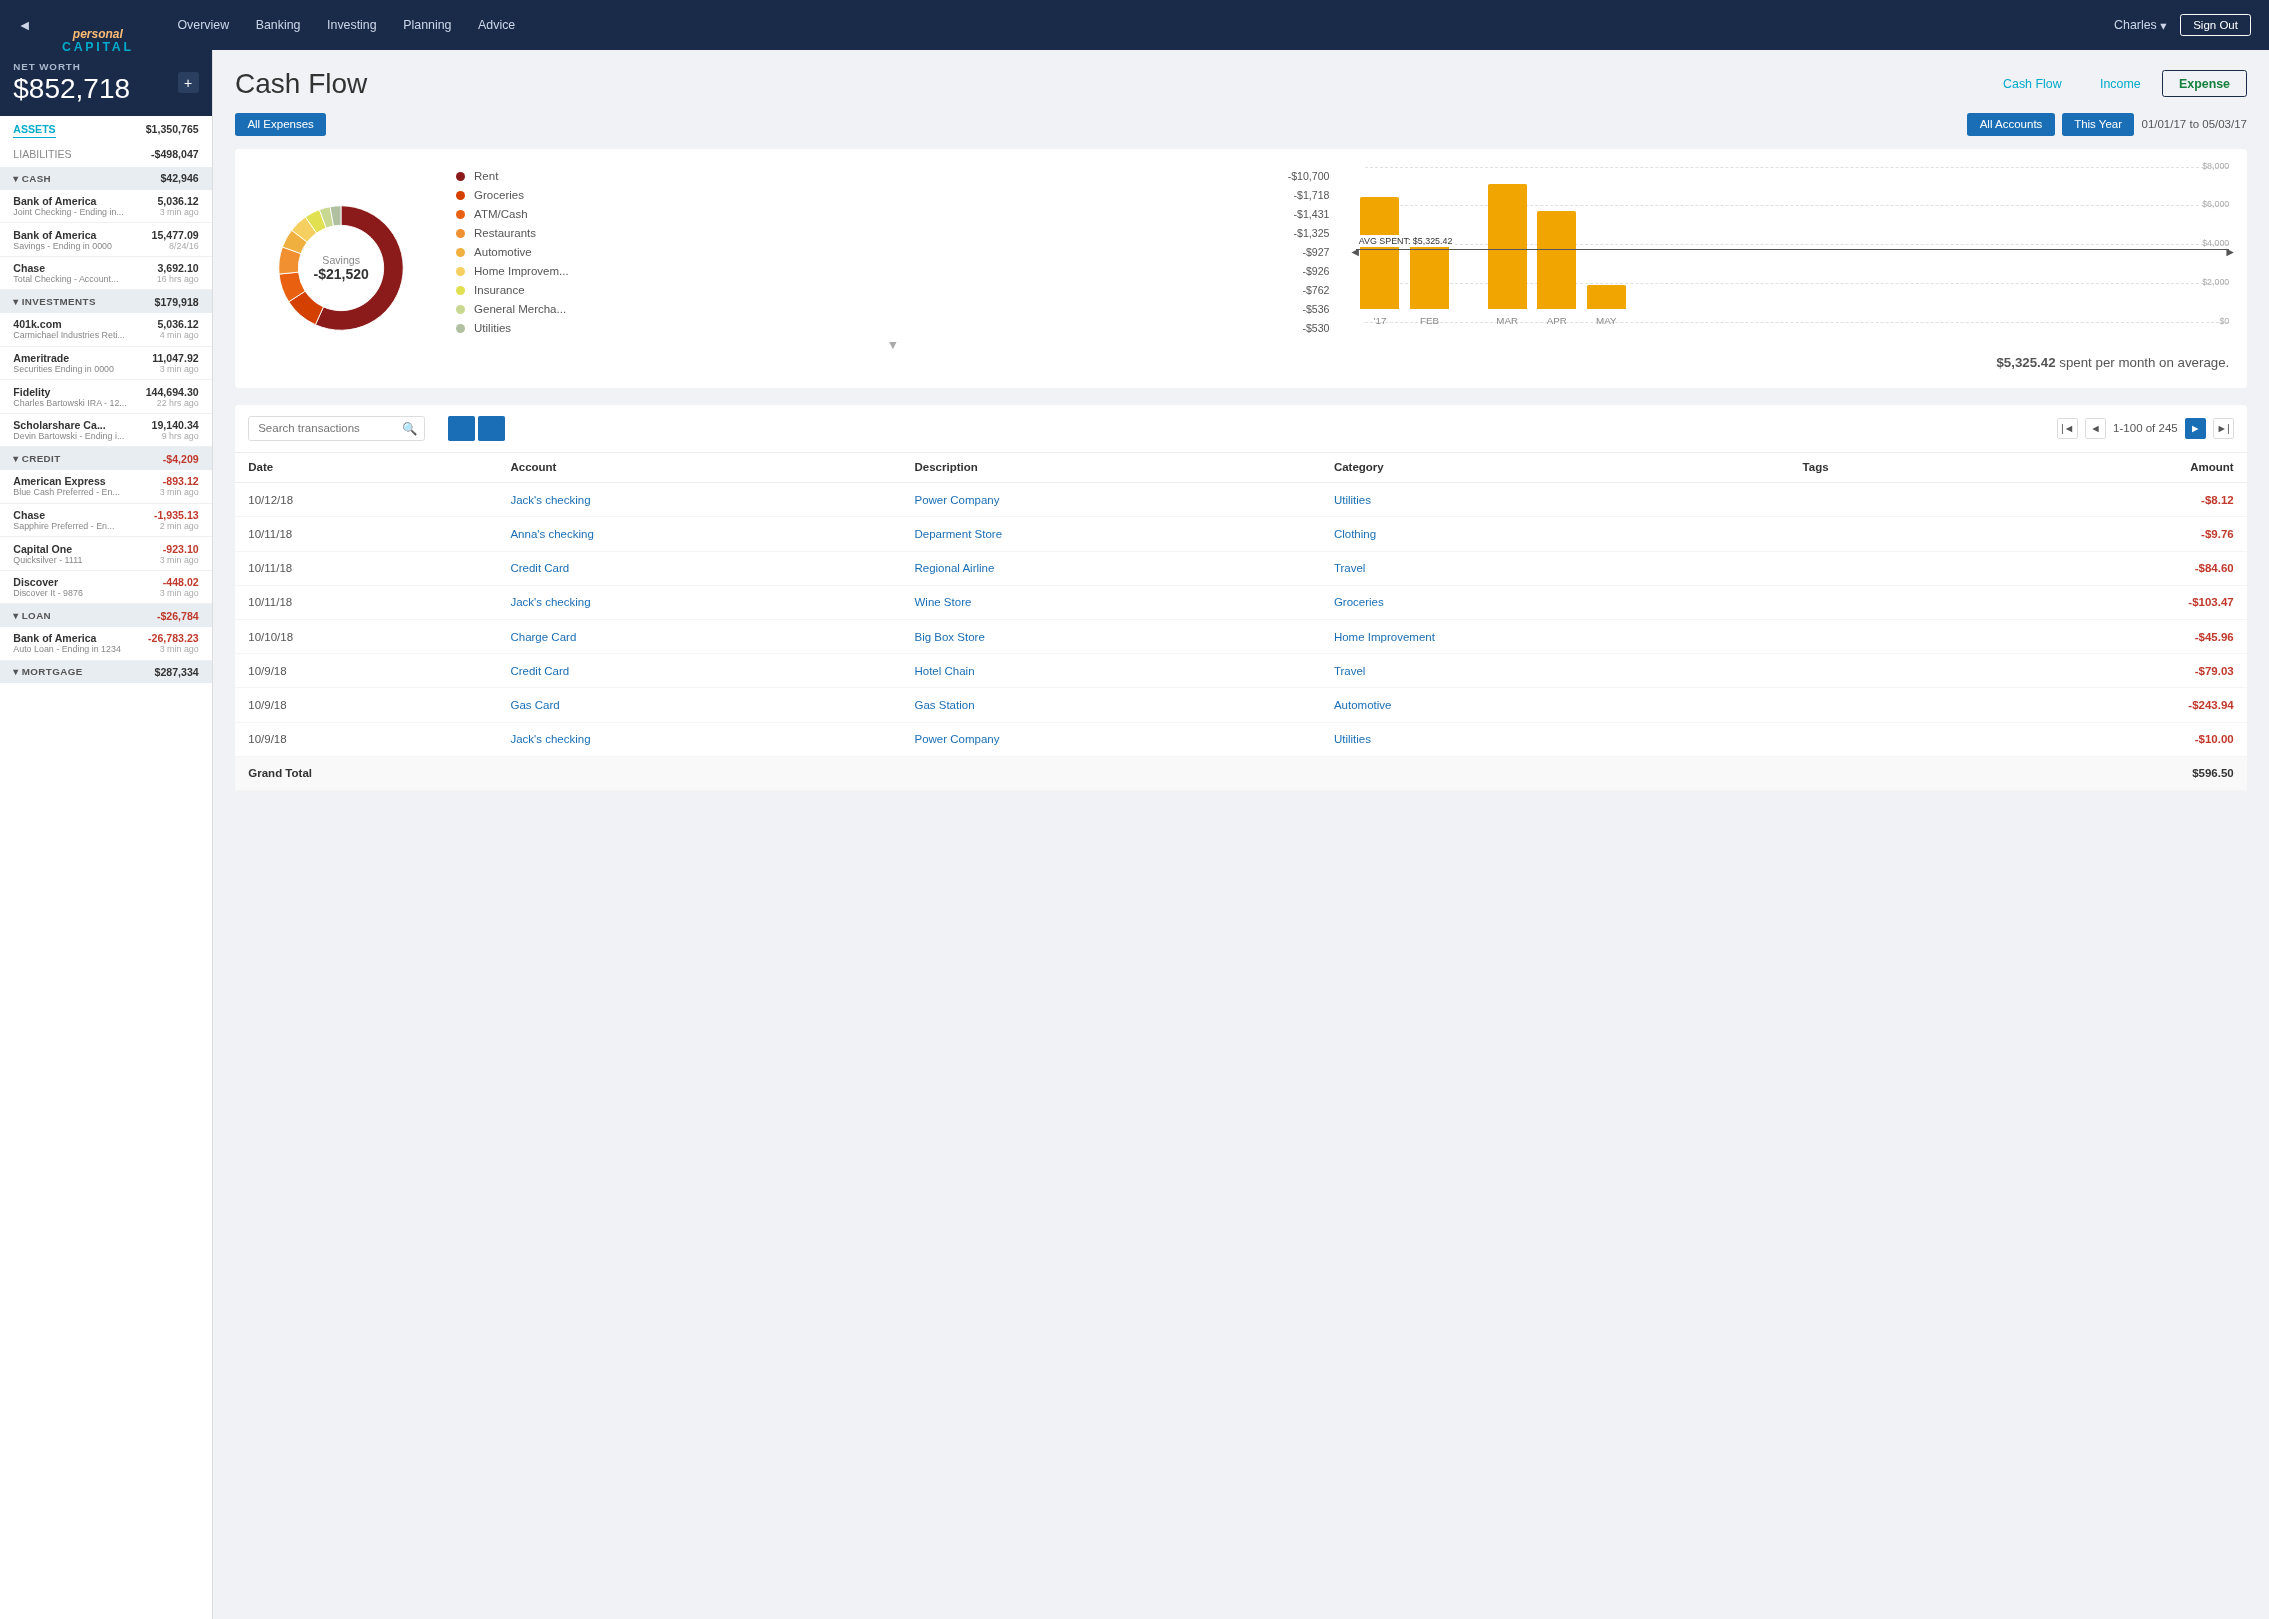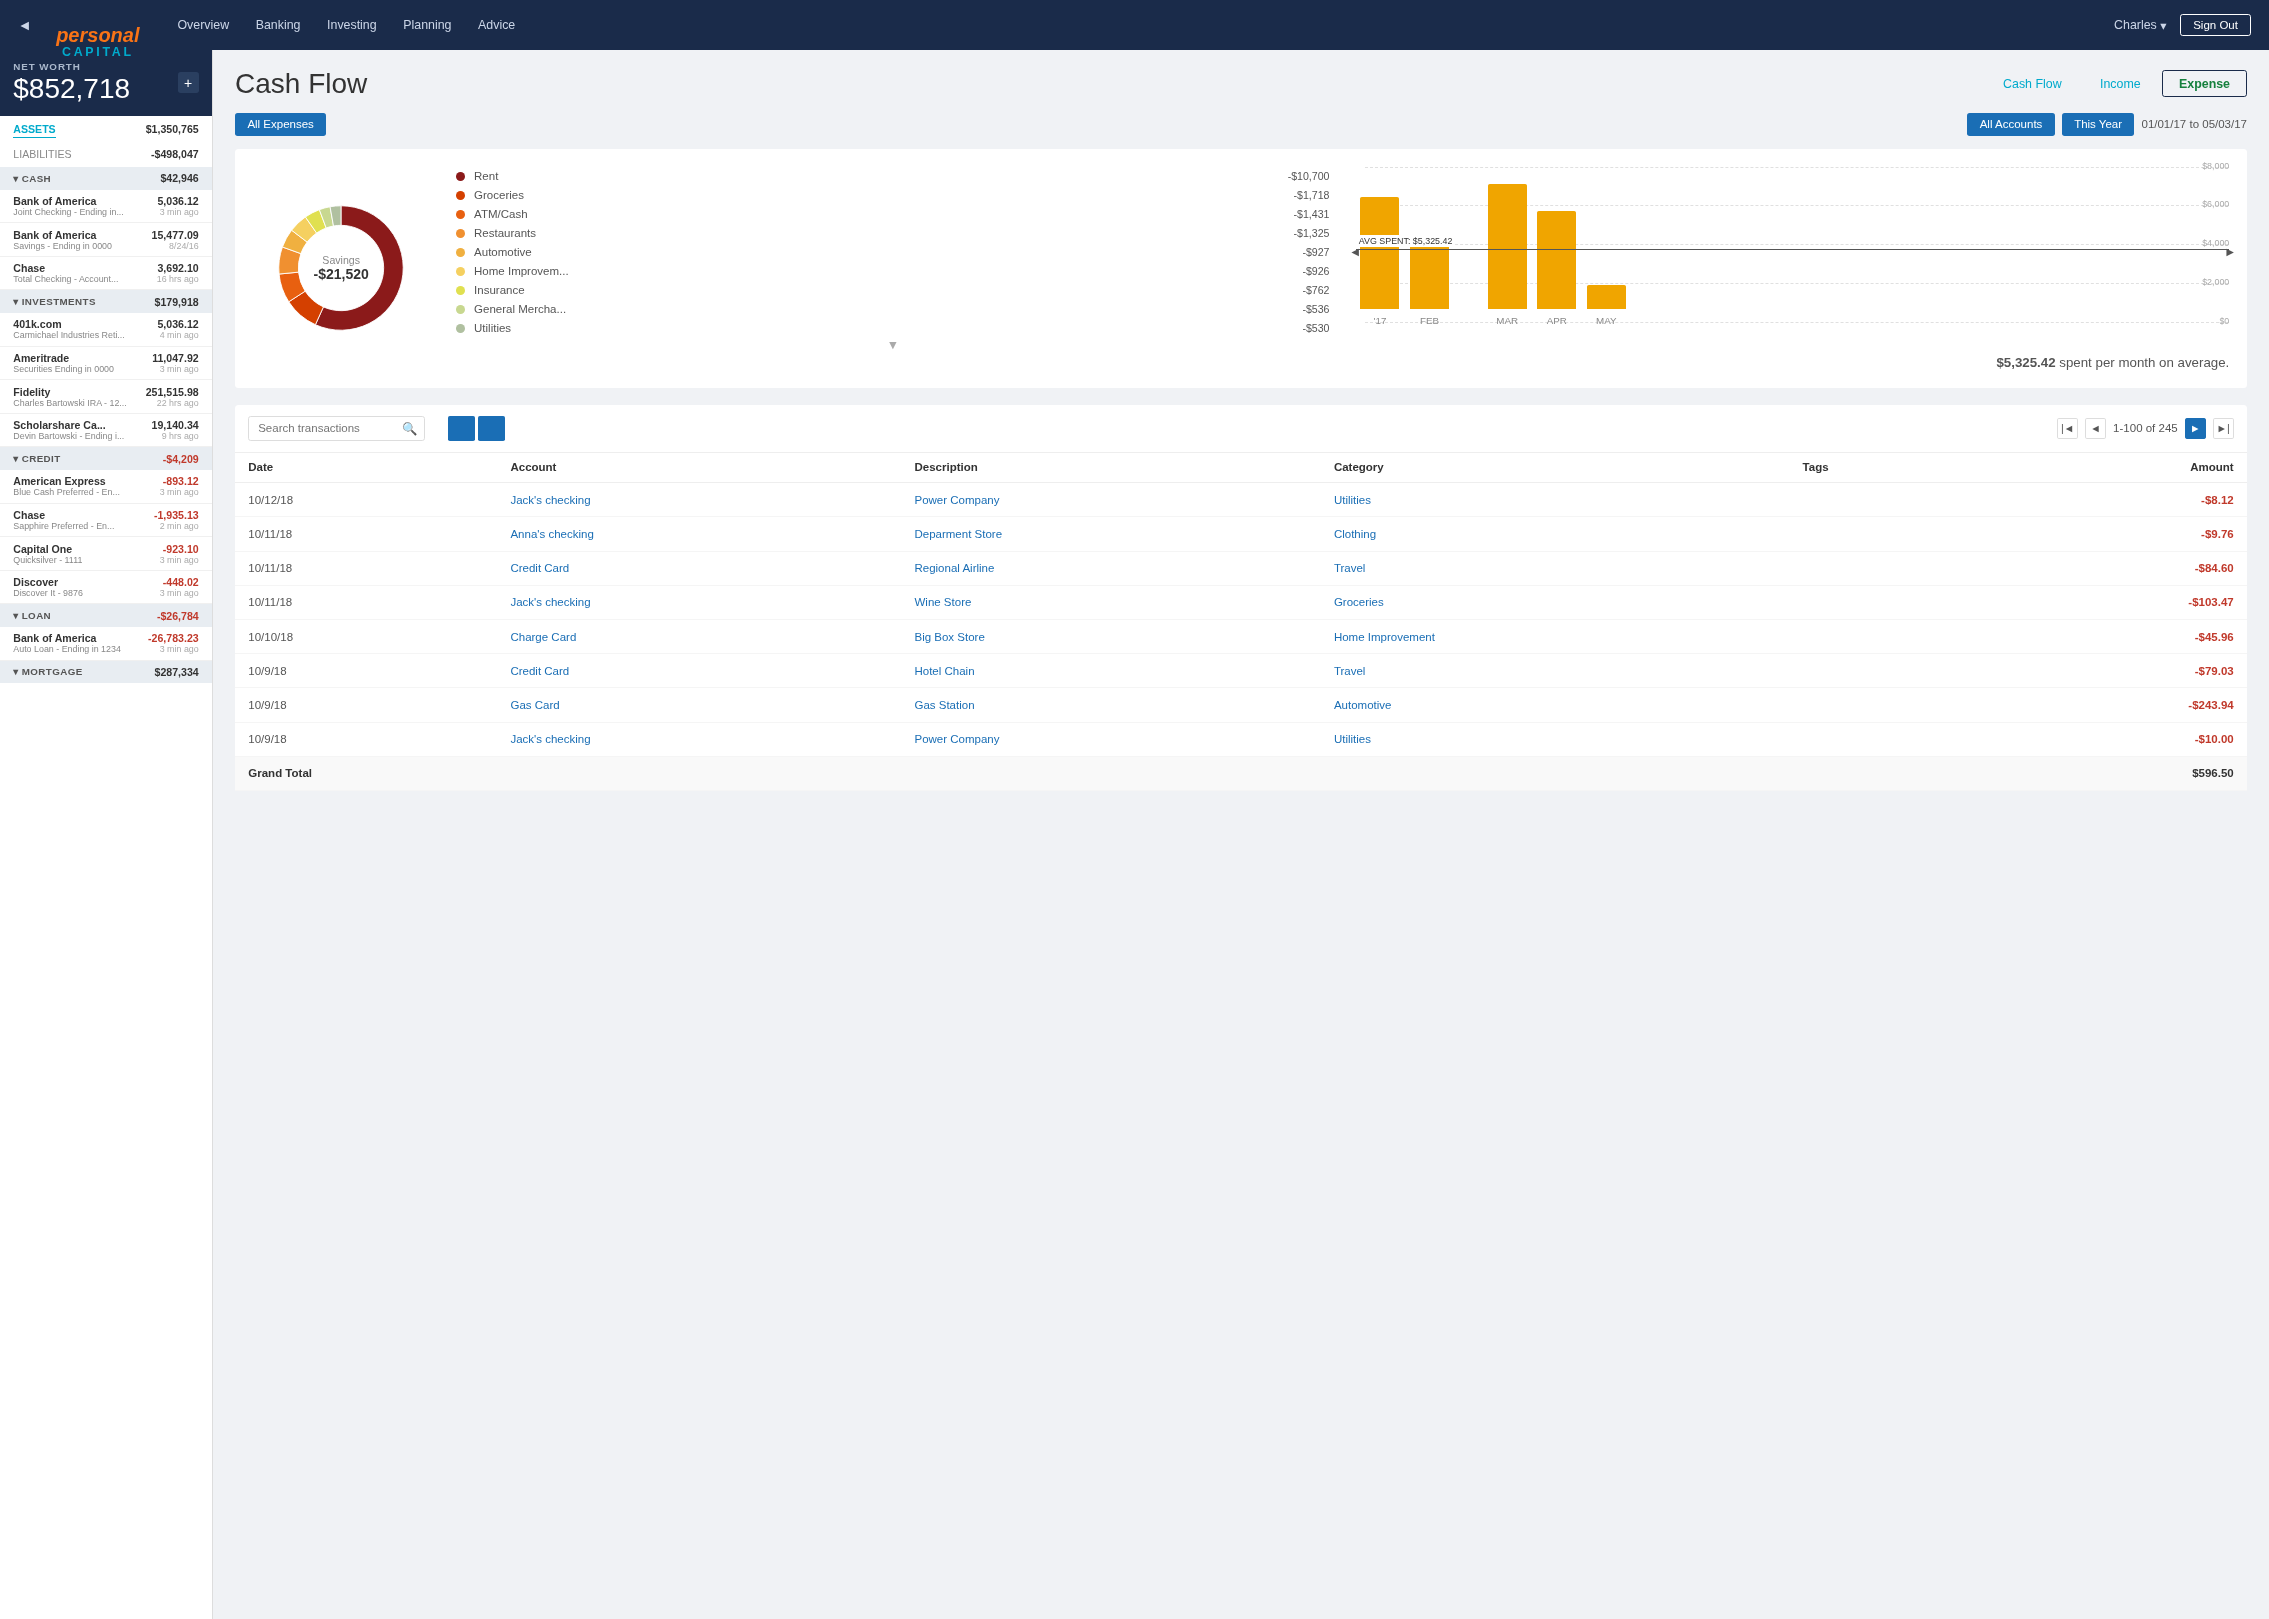--- a/index.html
+++ b/index.html
@@ -17,21 +17,21 @@
       z-index: 100;
     }
     .logo {
       width: 106px;
       margin-right: 26.6px;
       display: flex;
       flex-direction: column;
       align-items: center;
       line-height: 1.1;
     }
-    .logo-personal { color: #f97316; font-size: 20px; font-weight: 700; font-style: italic; margin-top: 33px; }
+    .logo-personal { color: #fdba74; font-size: 12px; font-weight: 700; font-style: italic; margin-top: 33px; }
     .logo-capital { color: #00aacc; font-size: 12.4px; font-weight: 700; letter-spacing: 2.7px; text-transform: uppercase; }
     .nav-links { display: flex; gap: 26.6px; flex: 1; }
     .nav-link { color: #ccd6e8; font-size: 12.4px; text-decoration: none; cursor: pointer; padding: 3.5px 0; }
     .nav-right { display: flex; align-items: center; gap: 13.3px; }
     .nav-user { color: #ccd6e8; font-size: 12.4px; cursor: pointer; display: flex; align-items: center; gap: 3.5px; }
     .nav-signout { color: #fff; background: transparent; border: 0.9px solid #fff; padding: 4.4px 12.4px; border-radius: 2.7px; cursor: pointer; font-size: 11.5px; }
     .collapse-btn { color: #ccd6e8; font-size: 14px; cursor: pointer; margin-right: 13.3px; }
 
     
     .app-layout { display: flex; margin-top: 50px; min-height: calc(100vh - 50px); }
@@ -283,21 +283,21 @@
         </div>
       </div>
     </div>
         <div class="account-item">
       <div class="account-row">
         <div>
           <div class="account-name">Fidelity</div>
           <div class="account-sub">Charles Bartowski IRA - 12...</div>
         </div>
         <div style="text-align:right;">
-          <div class="account-amount">251,515.98</div>
+          <div class="account-amount">144,694.30</div>
           <div class="account-time">22 hrs ago</div>
         </div>
       </div>
     </div>
         <div class="account-item">
       <div class="account-row">
         <div>
           <div class="account-name">Scholarshare Ca...</div>
           <div class="account-sub">Devin Bartowski - Ending i...</div>
         </div>

